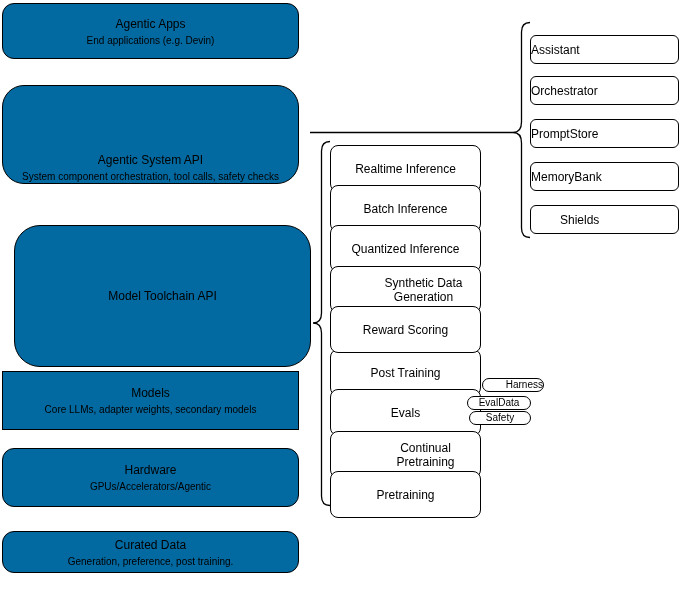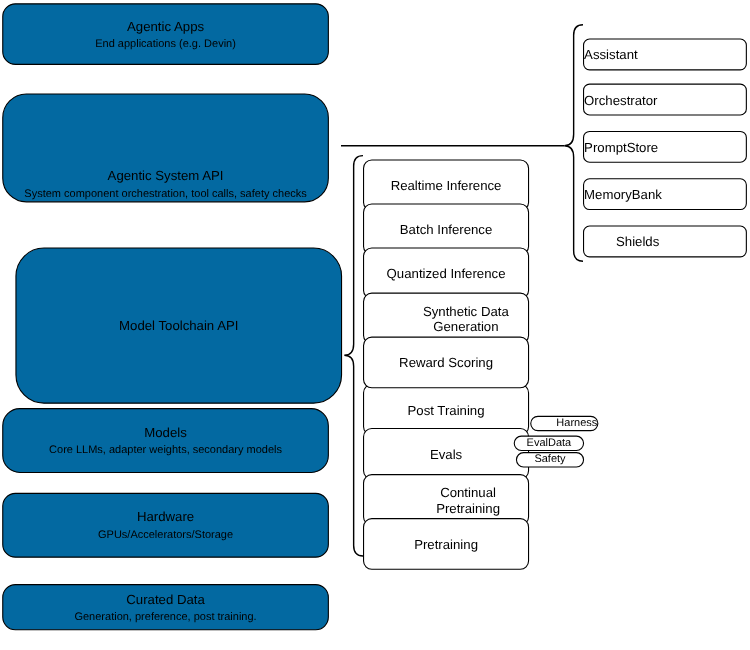--- a/index.html
+++ b/index.html
@@ -15,21 +15,21 @@
     position:absolute;left:2px;width:297px;box-sizing:border-box;
     border:1px solid #000;background:#0369a1;
     display:flex;flex-direction:column;align-items:center;justify-content:center;
     text-align:center;
   }
   .ltitle{font-size:12px;line-height:16px;}
   .lsub{font-size:10px;line-height:13px;margin-top:2px;padding:0 10px;}
   .lb1{top:3px;height:56px;border-radius:12px;}
   .lb2{top:85px;height:99px;border-radius:22px;justify-content:flex-end;}
   .lb3{top:225px;height:142px;border-radius:26px;margin-left:12px;}
-  .lb4{top:371px;height:59px;border-radius:16px;}
+  .lb4{top:371px;height:59px;border-radius:0;}
   .lb5{top:448px;height:59px;border-radius:12px;align-items:center;}
   .lb6{top:531px;height:42px;border-radius:12px;}
 
   
   .mbox{
     position:absolute;left:330px;width:151px;height:47px;box-sizing:border-box;
     border:1px solid #000;border-radius:8px;background:#fff;
     display:flex;align-items:center;justify-content:center;
     font-size:12px;text-align:center;
   }
@@ -80,21 +80,21 @@
   </div>
   <div class="lbox lb3">
     <div class="ltitle">Model Toolchain API</div>
   </div>
   <div class="lbox lb4">
     <div class="ltitle">Models</div>
     <div class="lsub">Core LLMs, adapter weights, secondary models</div>
   </div>
   <div class="lbox lb5">
     <div class="ltitle">Hardware</div>
-    <div class="lsub">GPUs/Accelerators/Storage</div>
+    <div class="lsub">GPUs/Accelerators/Agentic</div>
   </div>
   <div class="lbox lb6">
     <div class="ltitle">Curated Data</div>
     <div class="lsub">Generation, preference, post training.</div>
   </div>
 
   <div class="mbox mb1">
     <span>Realtime Inference</span>
   </div>
   <div class="mbox mb2">

